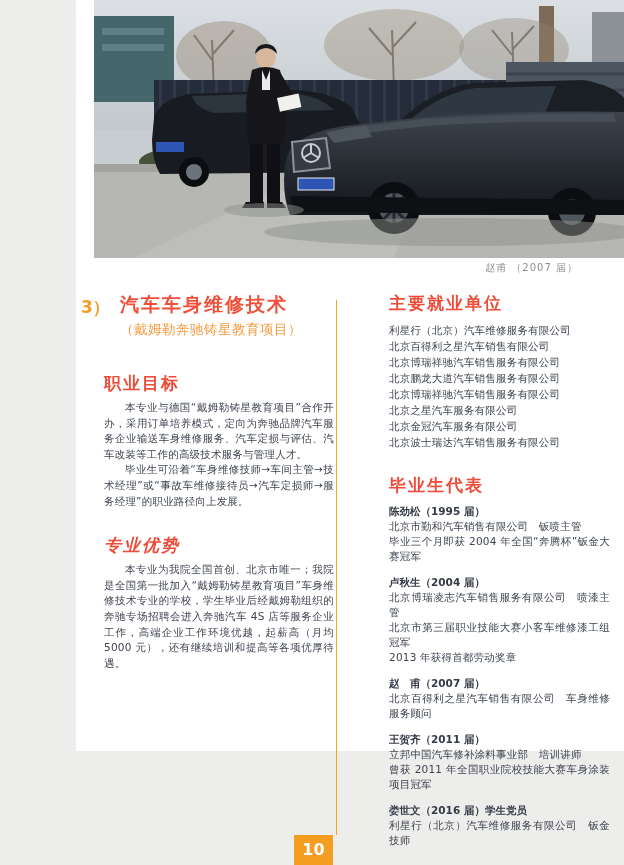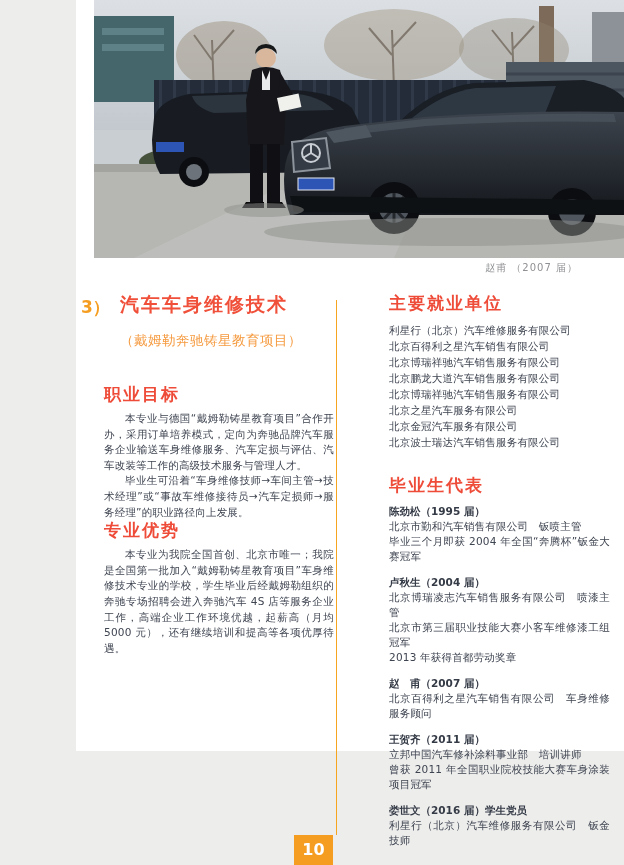--- a/index.html
+++ b/index.html
@@ -14,24 +14,24 @@
   .photo svg{display:block;width:530px;height:258px;}
   .caption{position:absolute;top:261px;right:46px;font-size:10px;color:#8f9093;letter-spacing:1px;}
   .index{position:absolute;left:5px;top:296px;font-size:17px;font-weight:bold;color:#f59d20;}
   .divider{position:absolute;left:260px;top:300px;width:1px;height:535px;background:#f5a51f;}
   .content{position:absolute;left:28px;top:291px;display:flex;align-items:flex-start;}
   .col-left{width:230px;}
   .col-right{width:221px;margin-left:55px;}
   .title-block{display:flex;align-items:flex-end;}
   .title-bar{width:7px;background:#f59d20;margin-right:9px;flex:0 0 auto;}
   .title{font-size:19px;font-weight:bold;color:#f0503a;letter-spacing:2px;line-height:24px;padding-top:1px;}
-  .subtitle{font-size:13.5px;color:#f59b40;letter-spacing:0.5px;line-height:20px;margin-top:14px;}
+  .subtitle{font-size:13.5px;color:#f59b40;letter-spacing:0.5px;line-height:20px;margin-top:3px;}
   h3.sec{font-size:17px;font-weight:bold;color:#ee4b38;letter-spacing:2px;margin:0;line-height:20px;}
   .col-left h3.goal{margin-top:34px;}
-  .col-left h3.adv{}
+  .col-left h3.adv{margin-top:26px;font-style:italic;}
   .col-left p{
     margin:7px 0 0 0;font-size:10.5px;line-height:15.6px;color:#3e4450;
     text-align:justify;text-indent:2em;letter-spacing:0.2px;
   }
   .col-left p + p{margin-top:0;}
   .col-right h3.emp{margin-top:2px;}
   .company-list{margin-top:9px;}
   .company{font-size:10.5px;line-height:16px;color:#3e4450;letter-spacing:0.2px;}
   .col-right h3.grad{margin-top:25px;}
   .grad-list{margin-top:9px;}

